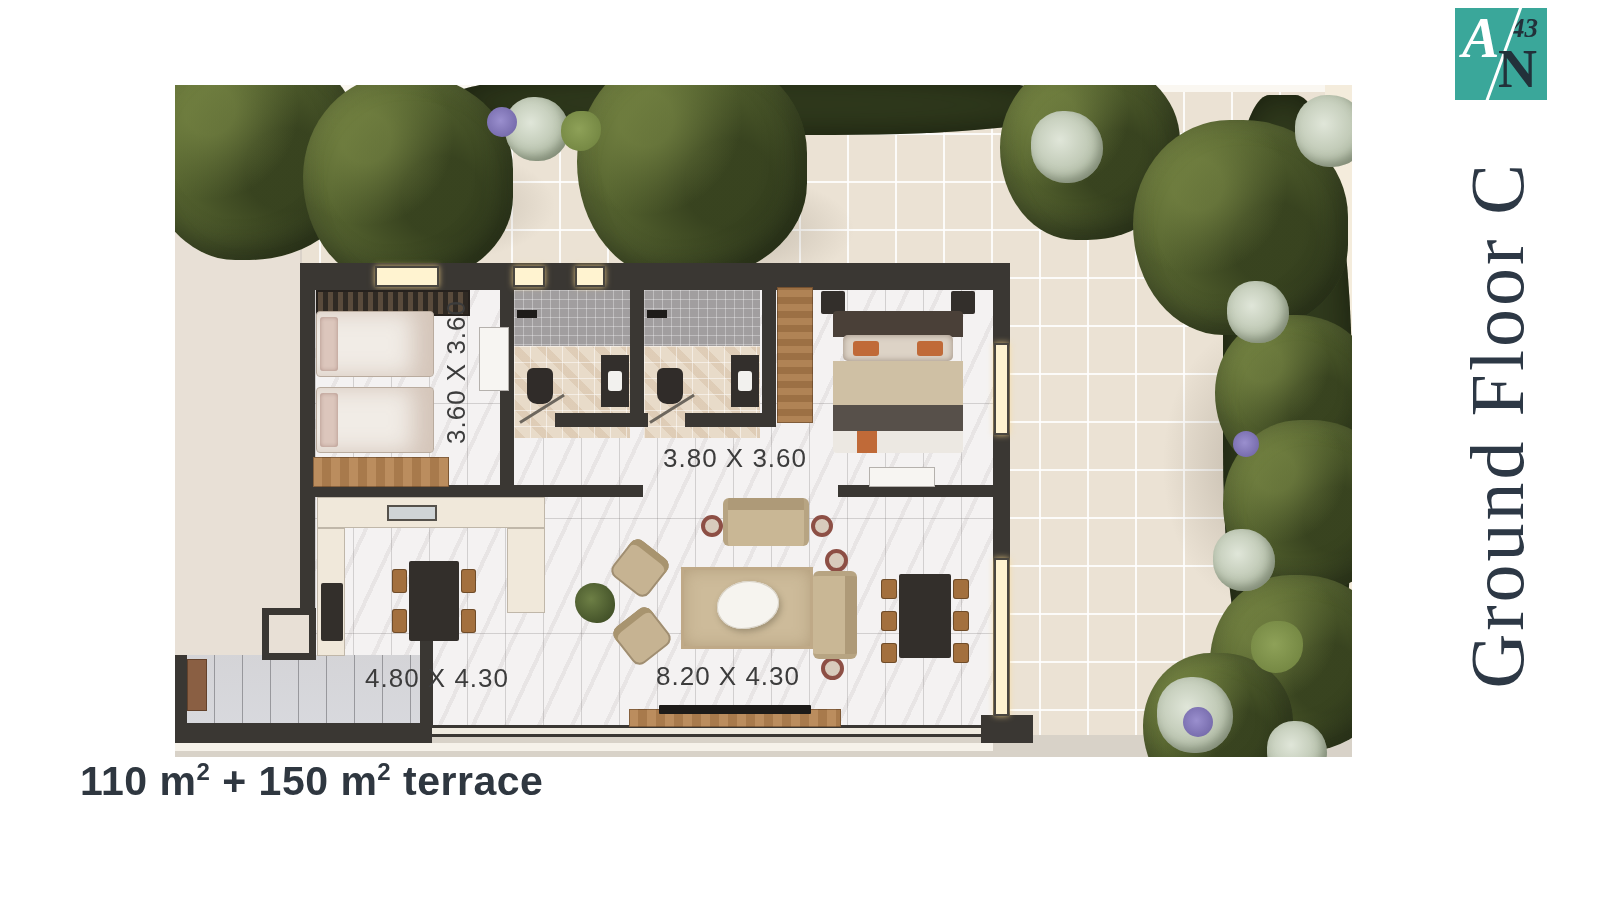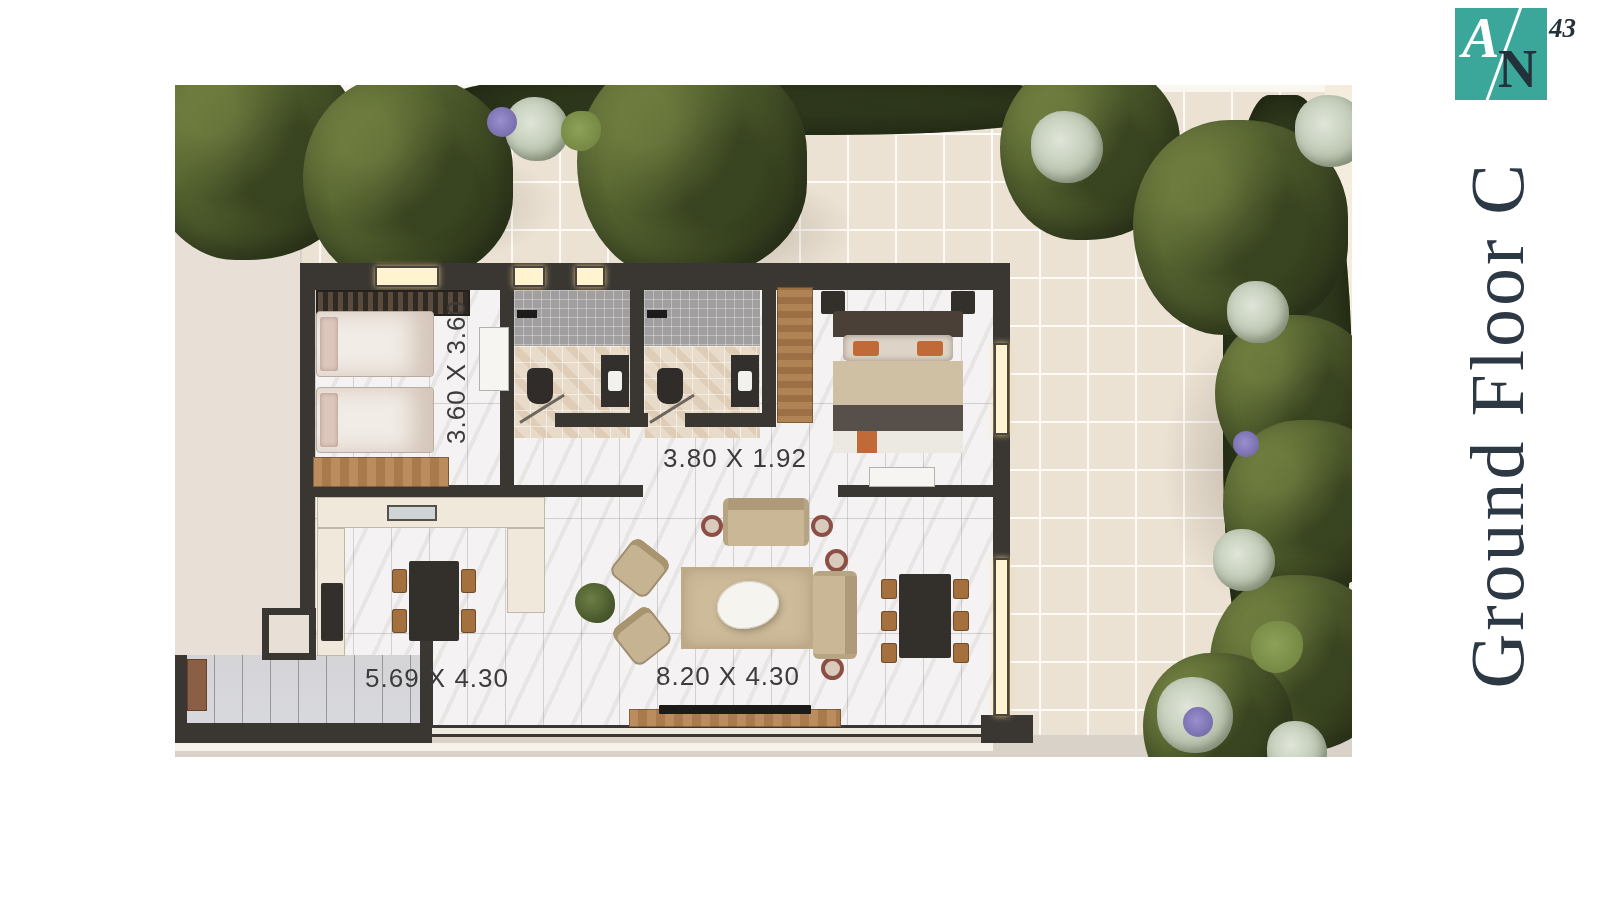--- a/index.html
+++ b/index.html
@@ -88,21 +88,21 @@
   
   .room-label{color:#3c3c3c;font-size:26px;letter-spacing:1px;display:flex;
         align-items:center;justify-content:center;white-space:nowrap;}
   .room-label.vert span{writing-mode:vertical-rl;transform:rotate(180deg);}
 
   
   .logo{position:absolute;left:1455px;top:8px;width:92px;height:92px;background:#3aa79a;}
   .lg-a{position:absolute;left:7px;top:2px;font-family:"Liberation Serif",serif;
         font-style:italic;font-weight:bold;font-size:56px;color:#ffffff;line-height:1;}
   .lg-43{position:absolute;left:56px;top:7px;font-family:"Liberation Serif",serif;
-        font-style:italic;font-weight:bold;font-size:27px;color:#22313a;line-height:1;margin-left:38px;}
+        font-style:italic;font-weight:bold;font-size:27px;color:#22313a;line-height:1;}
   .lg-n{position:absolute;left:43px;top:34px;font-family:"Liberation Serif",serif;
         font-weight:bold;font-size:54px;color:#22313a;line-height:1;}
   .lg-slash{position:absolute;left:47px;top:-4px;width:3px;height:102px;background:#ffffff;transform:rotate(20deg);}
 
   .title-col{position:absolute;left:1405px;top:85px;width:185px;height:680px;
         display:flex;align-items:center;justify-content:center;}
   .title-text{writing-mode:vertical-rl;transform:rotate(180deg);
         font-family:"Liberation Serif",serif;font-size:76px;color:#2d3845;
         letter-spacing:3px;white-space:nowrap;}
 
@@ -258,35 +258,38 @@
     <div class="abs dchair" style="left:778px;top:558px;width:16px;height:20px;"></div>
     <div class="abs wood" style="left:454px;top:624px;width:212px;height:18px;"></div>
     <div class="abs tv" style="left:484px;top:620px;width:152px;height:9px;"></div>
 
     <div class="abs" style="left:12px;top:574px;width:20px;height:52px;background:#8a5f43;box-shadow:inset 0 0 0 1px rgba(60,35,20,.5);"></div>
 
     <div class="abs room-label vert" style="left:252px;top:212px;width:58px;height:150px;">
       <span>3.60 X 3.60</span>
     </div>
     <div class="abs room-label" style="left:480px;top:358px;width:160px;height:30px;">
-      <span>3.80 X 1.92</span>
+      <span>3.80 X 3.60</span>
     </div>
     <div class="abs room-label" style="left:182px;top:578px;width:160px;height:30px;">
-      <span>5.69 X 4.30</span>
+      <span>4.80 X 4.30</span>
     </div>
     <div class="abs room-label" style="left:473px;top:576px;width:160px;height:30px;">
       <span>8.20 X 4.30</span>
     </div>
   </div>
 
   <div class="logo">
     <span class="lg-a">A</span>
     <span class="lg-43">43</span>
     <div class="lg-slash"></div>
     <span class="lg-n">N</span>
   </div>
 
   <div class="title-col">
     <span class="title-text">Ground Floor C</span>
   </div>
 
+  <div class="caption">
+    <span>110 m</span><sup>2</sup><span> + 150 m</span><sup>2</sup><span> terrace</span>
+  </div>
 
 </div>
 
 </body></html>

